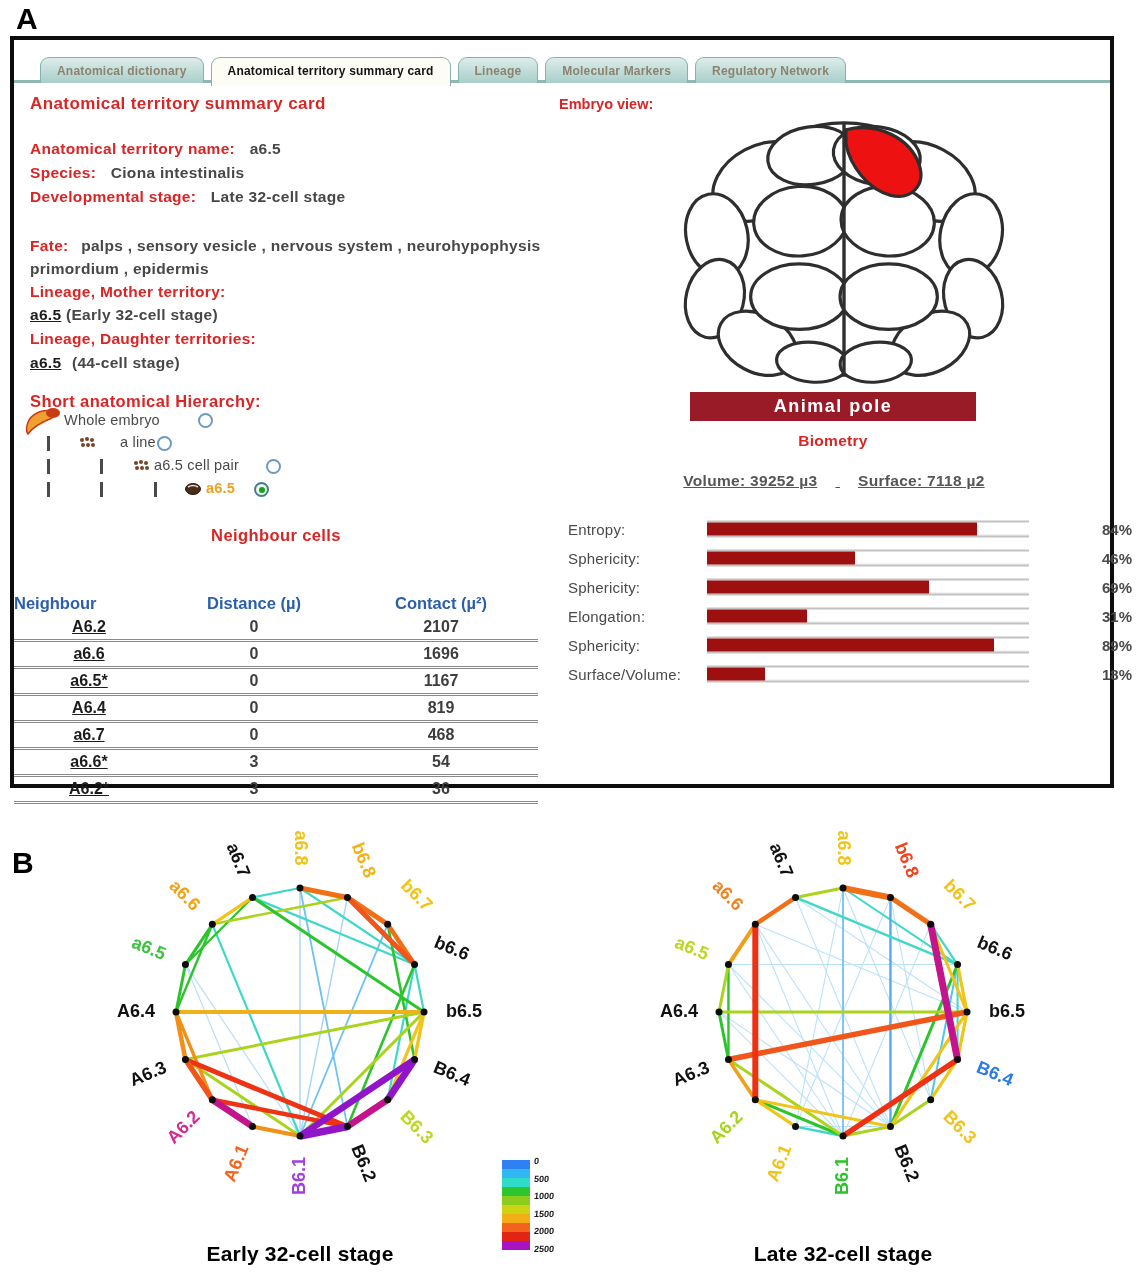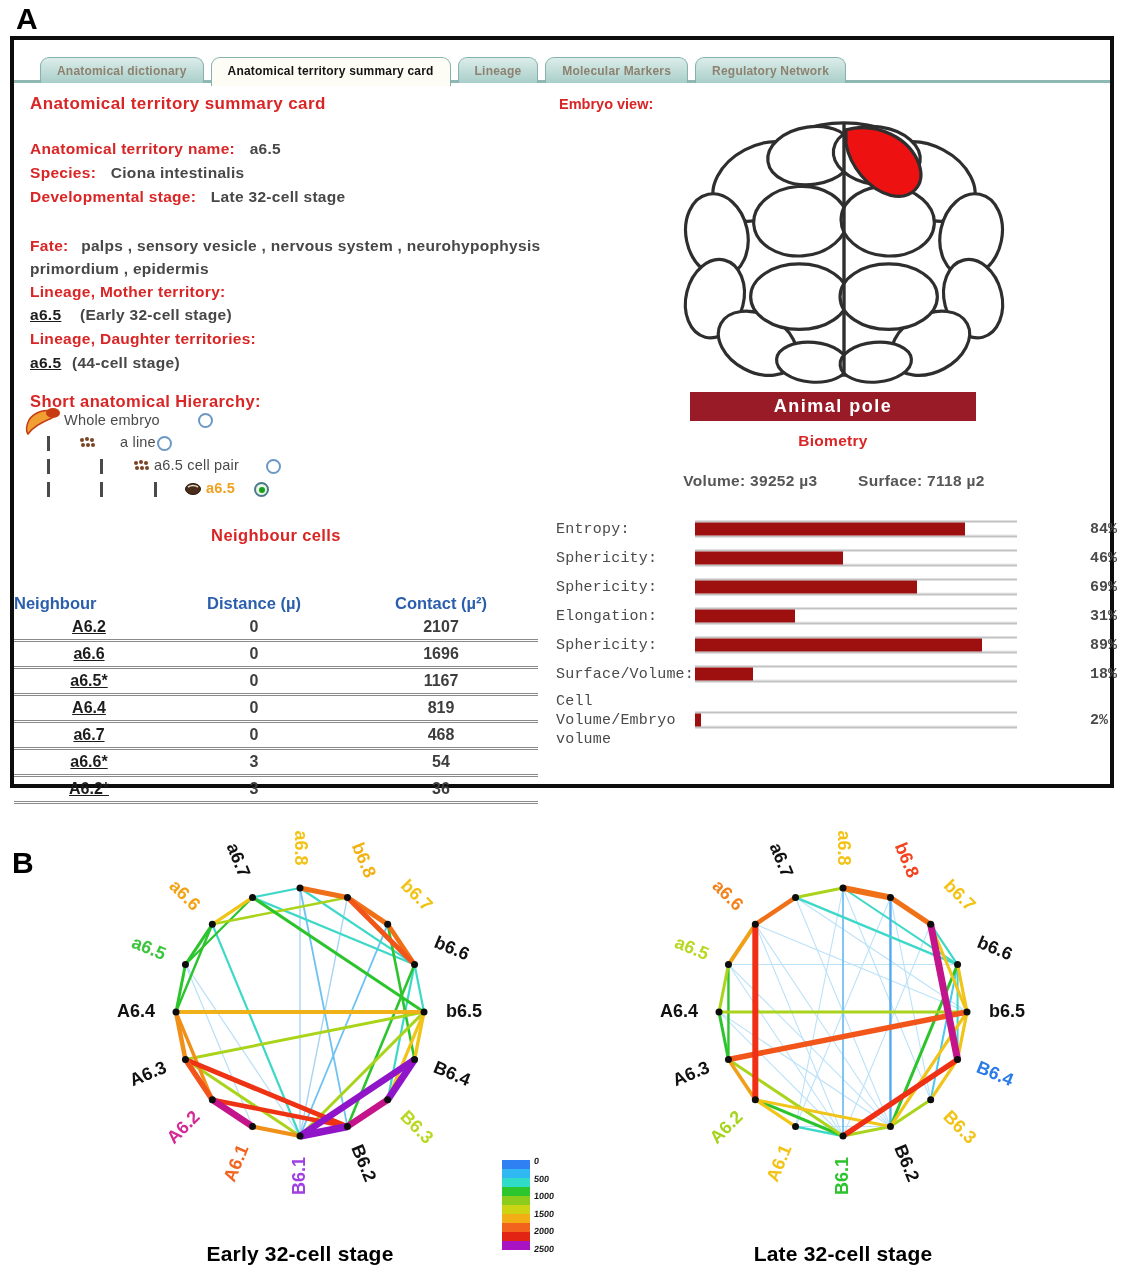--- a/index.html
+++ b/index.html
@@ -47,21 +47,21 @@
           box-shadow:inset 0 -1px 0 #e8e8e8;}
   .bfill{height:100%;background:linear-gradient(#b31414,#8c0d0d);}
   .bpct{position:absolute;left:536px;top:50%;transform:translateY(-50%);
         font-size:15px;font-weight:bold;color:#4a4a4a;}
   .banner{position:absolute;left:676px;top:352px;width:286px;height:29px;background:#9a1b28;
           color:#fff;font-weight:bold;font-size:18px;letter-spacing:1.5px;text-align:center;
           line-height:29px;}
   .biom-title{position:absolute;left:676px;top:392px;width:286px;text-align:center;
           font-size:15.5px;font-weight:bold;letter-spacing:.3px;}
   .volrow{position:absolute;left:540px;top:432px;width:560px;text-align:center;
-          font-size:15.5px;color:#565656;letter-spacing:.3px;}
+          font-size:15.5px;color:#565656;letter-spacing:.3px;text-decoration:underline;}
   .volrow span{margin:0 18px;}
   
   .caption{position:absolute;font-size:21px;font-weight:bold;color:#000;letter-spacing:.2px;
            width:360px;text-align:center;}
   .legend{position:absolute;left:502px;top:1156px;width:96px;height:104px;}
   .legend .bar{position:absolute;left:0;top:4px;width:28px;height:90px;}
   .legend .bar div{width:100%;height:10%;}
   .legend .tick{position:absolute;left:32px;font-size:9px;font-weight:bold;color:#1a1a1a;
                 transform:skewX(-6deg);}
   svg text{font-family:"Liberation Sans",sans-serif;}
@@ -99,21 +99,21 @@
       <span class="gval">Late 32-cell stage</span>
     </div>
 
     <div class="abs b" style="left:16px;top:194px;width:512px;font-size:15.5px;line-height:23px;letter-spacing:.3px;">
       <span class="red">Fate:</span>
       <span class="gval" style="margin-left:8px;">palps , sensory vesicle , nervous system , neurohypophysis primordium , epidermis</span>
     </div>
     <div class="abs red b fieldline" style="left:16px;top:243px;">Lineage, Mother territory:</div>
     <div class="abs fieldline" style="left:16px;top:266px;">
       <span class="link">a6.5</span>
-      <span class="gval b" style="margin-left:14px;">(Early 32-cell stage)</span>
+      <span class="gval b" style="margin-left:0;">(Early 32-cell stage)</span>
     </div>
     <div class="abs red b fieldline" style="left:16px;top:290px;">Lineage, Daughter territories:</div>
     <div class="abs fieldline" style="left:16px;top:314px;">
       <span class="link">a6.5</span>
       <span class="gval b" style="margin-left:6px;">(44-cell stage)</span>
     </div>
 
     <div class="abs red b" style="left:16px;top:352px;font-size:16.5px;letter-spacing:.4px;">Short anatomical Hierarchy:</div>
 
     <svg class="abs" style="left:8px;top:364px;" width="40" height="34" viewBox="0 0 40 34">
@@ -239,21 +239,21 @@
         <line x1="175" y1="22" x2="175" y2="274" stroke-width="3.4"></line>
       </g>
     </svg>
 
     <div class="banner">Animal pole</div>
     <div class="biom-title red">Biometry</div>
     <div class="volrow b">
       <span>Volume: 39252 µ3</span>
       <span>Surface: 7118 µ2</span>
     </div>
-    <div class="abs" id="bars" style="left:540px;top:474px;width:560px;font-family:Liberation Mono, monospace;">
+    <div class="abs" id="bars" style="left:552px;top:474px;width:560px;">
         <div class="brow">
           <div class="blabel">Entropy:</div>
           <div class="btrack">
             <div class="bfill" style="width: 84%; background: rgb(158, 16, 16);"></div>
           </div>
           <span class="bpct">84%</span>
         </div>
         <div class="brow">
           <div class="blabel">Sphericity:</div>
           <div class="btrack">
@@ -281,27 +281,20 @@
             <div class="bfill" style="width: 89%; background: rgb(158, 16, 16);"></div>
           </div>
           <span class="bpct">89%</span>
         </div>
         <div class="brow">
           <div class="blabel">Surface/Volume:</div>
           <div class="btrack">
             <div class="bfill" style="width: 18%; background: rgb(158, 16, 16);"></div>
           </div>
           <span class="bpct">18%</span>
-        </div>
-        <div class="brow tall">
-          <div class="blabel">Cell Volume/Embryo volume</div>
-          <div class="btrack">
-            <div class="bfill" style="width: 2%; background: rgb(158, 16, 16);"></div>
-          </div>
-          <span class="bpct">2%</span>
         </div>
       </div>
   </div>
 
   <div class="panel-letter" style="left:12px;top:846px;">B</div>
 
   <svg id="gEarly" class="abs" style="left:70px;top:818px;" width="470" height="392" viewBox="0 0 470 392">
       <line x1="115.43893796860046" y1="146.54725438672884" x2="230.00000000000003" y2="318" stroke="#b8dff8" stroke-width="1.2"></line>
       <line x1="115.43893796860046" y1="146.54725438672884" x2="182.54725438672892" y2="308.5610620313996" stroke="#b8dff8" stroke-width="1.2"></line>
       <line x1="230" y1="70" x2="230.00000000000003" y2="318" stroke="#a8d4f4" stroke-width="1.4"></line>

